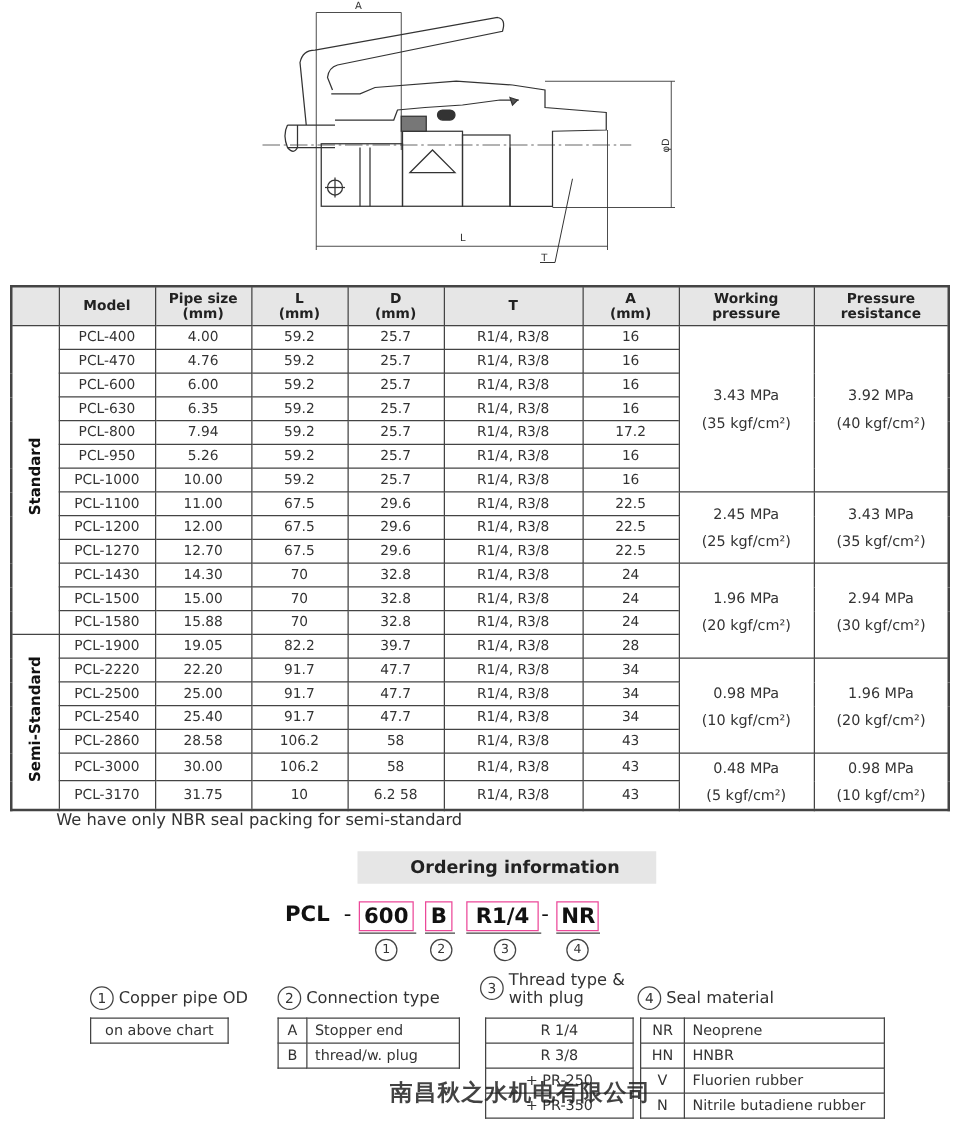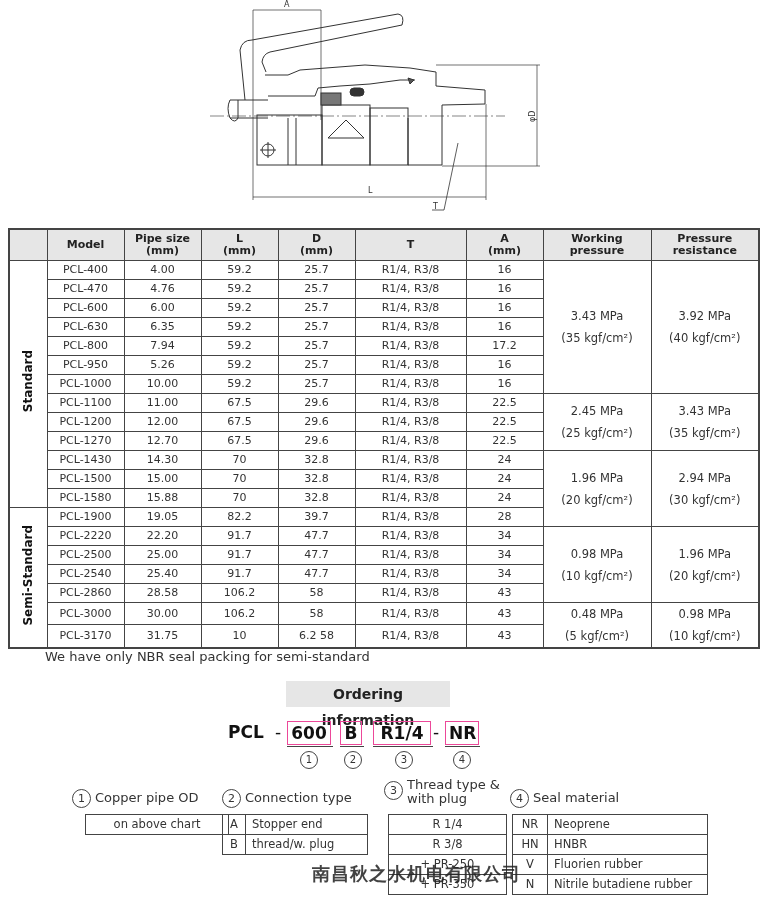--- a/index.html
+++ b/index.html
@@ -7,21 +7,21 @@
   .drawing { position:absolute; left:200px; top:0; width:350px; height:220px; }
   table.spec { position:absolute; left:8px; top:228px; border-collapse:collapse; table-layout:fixed; width:750px; font-size:11px;border-radius:27px; }
   table.spec th, table.spec td { border:1px solid #444; text-align:center; padding:0; }
   table.spec th { background:#e6e6e6; font-weight:bold; font-size:11px; line-height:12px; height:30px; color:#222; }
   table.spec td { height:18px; line-height:18px; color:#333; }
   table.spec td.group { background:#fff; font-weight:bold; font-size:12px; }
   .vtext { writing-mode:vertical-rl; transform:rotate(180deg); display:inline-block; font-weight:bold; color:#111; }
   table.spec td.pres { line-height:22px; font-size:11.5px; }
   table.spec { border:2px solid #444; }
   .note { position:absolute; left:45px; top:649px; font-size:13px; color:#333; }
-  .order-title { position:absolute; left:286px; top:681px; width:164px; height:26px; background:#e6e6e6; text-align:center; line-height:26px; font-weight:bold; font-size:14px; color:#222; }
+  .order-title { position:absolute; left:286px; top:681px; width:226px; height:26px; background:#e6e6e6; text-align:center; line-height:26px; font-weight:bold; font-size:14px; color:#222;padding-left:13px; }
   .code { position:absolute; top:719px; left:228px; height:26px; font-weight:bold; font-size:17px; color:#111; }
   .code span { position:absolute; top:0; line-height:26px; white-space:nowrap; }
   .code .box { border:1px solid #ec4899; padding:0 3px; line-height:22px; top:2px; text-align:center; }
   .circnum { position:absolute; top:751px; width:16px; height:16px; border:1px solid #444; border-radius:50%; font-size:10px; line-height:16px; text-align:center; color:#333; }
   .uline { position:absolute; top:746px; height:1px; background:#444; }
   .sec-title { position:absolute; font-size:13px; color:#333; white-space:nowrap; }
   .sec-title .c { display:inline-block; width:17px; height:17px; border:1px solid #444; border-radius:50%; font-size:11px; line-height:17px; text-align:center; margin-right:4px; vertical-align:middle; }
   .opt { position:absolute; border-collapse:collapse; font-size:11.5px; color:#333; }
   .opt td { border:1px solid #444; height:19px; line-height:19px; padding:0 6px; }
   .watermark { position:absolute; left:312px; top:862px; font-size:18px; font-weight:bold; color:#222; letter-spacing:1px; opacity:0.85; white-space:nowrap; }
@@ -296,21 +296,21 @@
 <div class="uline" style="left:373px;width:60px"></div>
 <div class="uline" style="left:445px;width:35px"></div>
 <div class="circnum" style="left:300px">1</div>
 <div class="circnum" style="left:344px">2</div>
 <div class="circnum" style="left:395px">3</div>
 <div class="circnum" style="left:453px">4</div>
 
 <div class="sec-title" style="left:72px;top:789px">
   <span class="c">1</span><span>Copper pipe OD</span>
 </div>
-<table class="opt" style="left:85px;top:814px;width:144px">
+<table class="opt" style="left:72px;top:814px;width:111px">
   <tbody>
       <tr>
         <td style="text-align:center">on above chart</td>
       </tr>
 </tbody>
   </table>
 
 <div class="sec-title" style="left:222px;top:789px">
   <span class="c">2</span><span>Connection type</span>
 </div>

